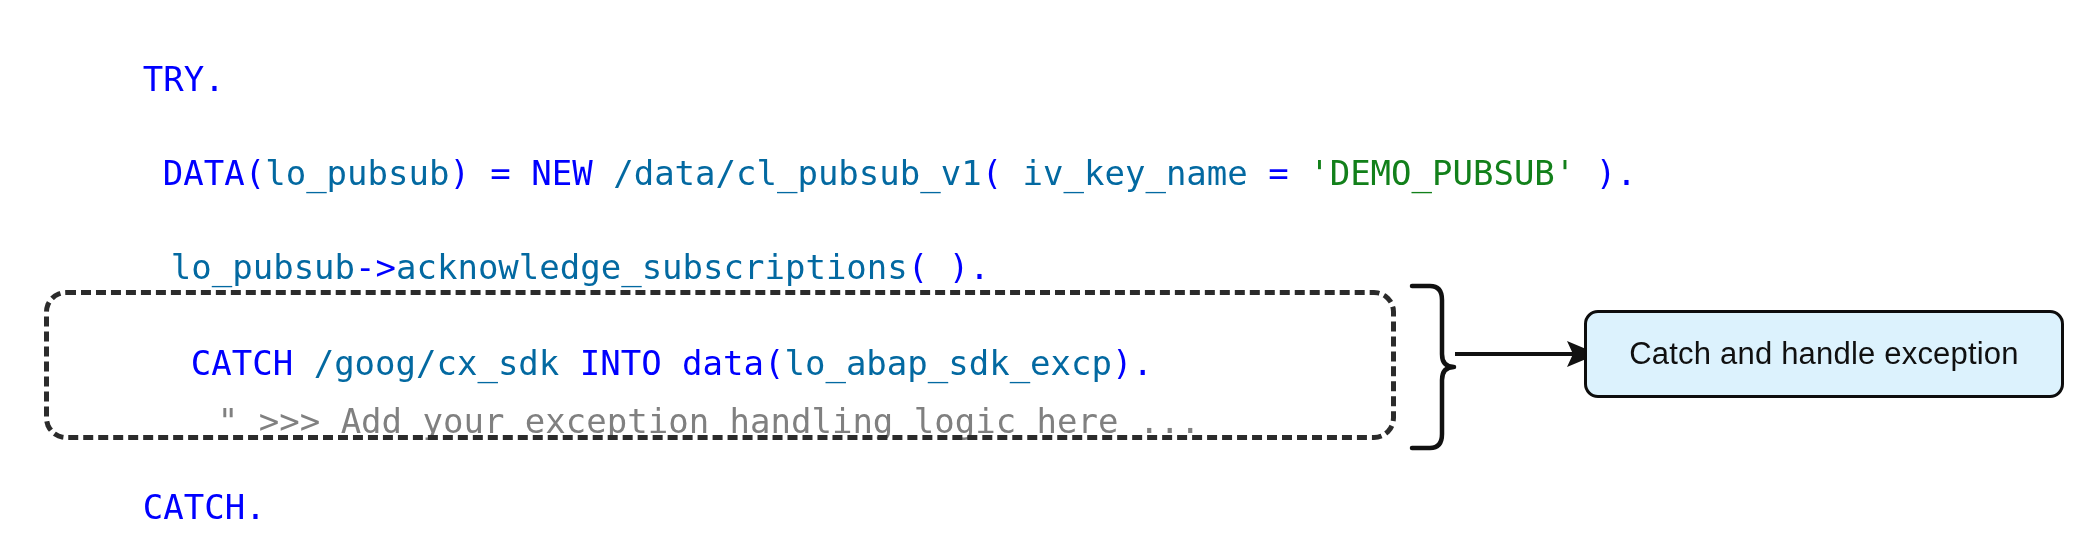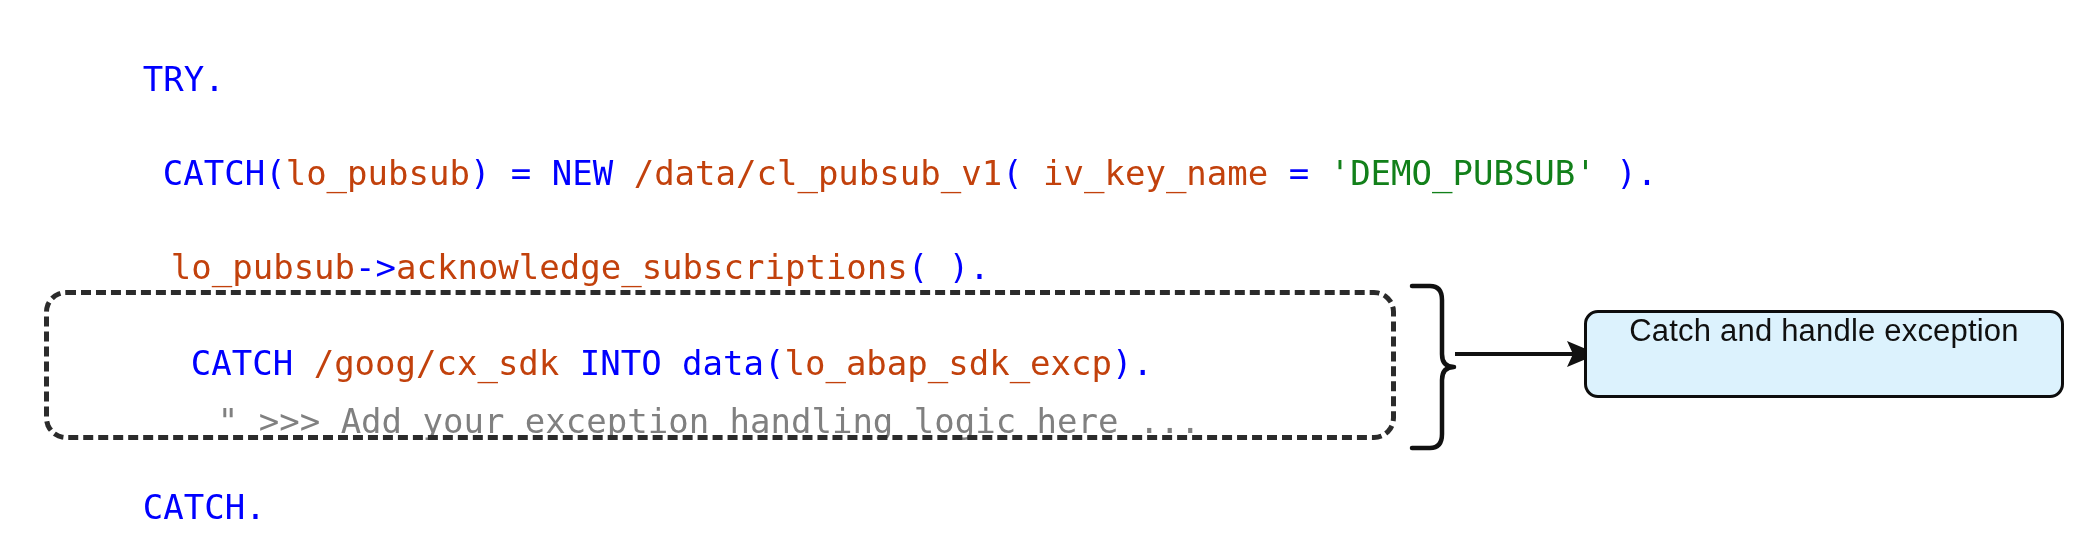--- a/index.html
+++ b/index.html
@@ -35,21 +35,21 @@
     white-space: pre;
     letter-spacing: 0px;
   }
   .code-line {
     position: absolute;
     white-space: pre;
     font-family: "DejaVu Sans Mono", monospace;
   }
 
   .kw   { color: #0000ff; }
-  .id   { color: #c2410c; }
+  .id   { color: #0369a1; }
   .str  { color: #12801a; margin-top: 12px; }
   .cmt  { color: #808080; }
 
   .line-try      { left: 20px;  top: 28px; }
   .line-data     { left: 40px;  top: 122px; }
   .line-ack      { left: 48px;  top: 216px; }
   .line-catch    { left: 68px;  top: 312px; }
   .line-comment  { left: 95px;  top: 370px; }
   .line-endtry   { left: 20px;  top: 456px; }
 
@@ -90,21 +90,21 @@
     position: absolute;
     left: 1584px;
     top: 310px;
     width: 480px;
     height: 88px;
     box-sizing: border-box;
     background: #dcf2fd;
     border: 3px solid #0d0d0d;
     border-radius: 14px;
     display: flex;
-    align-items: flex-start;
+    align-items: center;
     justify-content: center;
   }
   .callout-label {
     font-family: "Liberation Sans", sans-serif;
     font-size: 31px;
     color: #101010;
     letter-spacing: 0.2px;
     white-space: nowrap;
   }
 </style>
@@ -113,21 +113,21 @@
 
 <div id="stage">
 
   <div class="code">
 
     <div class="code-line line-try">
       <span class="kw">TRY</span><span class="kw">.</span>
     </div>
 
     <div class="code-line line-data">
-      <span class="kw">CATCH(</span><span class="id">lo_pubsub</span><span class="kw">) = NEW </span><span class="id">/data/cl_pubsub_v1</span><span class="kw">(</span><span class="id"> iv_key_name </span><span class="kw">= </span><span class="str">'DEMO_PUBSUB'</span><span class="kw"> ).</span>
+      <span class="kw">DATA(</span><span class="id">lo_pubsub</span><span class="kw">) = NEW </span><span class="id">/data/cl_pubsub_v1</span><span class="kw">(</span><span class="id"> iv_key_name </span><span class="kw">= </span><span class="str">'DEMO_PUBSUB'</span><span class="kw"> ).</span>
     </div>
 
     <div class="code-line line-catch">
       <span class="kw">CATCH </span><span class="id">/goog/cx_sdk</span><span class="kw"> INTO data(</span><span class="id">lo_abap_sdk_excp</span><span class="kw">).</span>
     </div>
 
     <div class="code-line line-ack">
       <span class="id">lo_pubsub</span><span class="kw">-&gt;</span><span class="id">acknowledge_subscriptions</span><span class="kw">( ).</span>
     </div>
 

